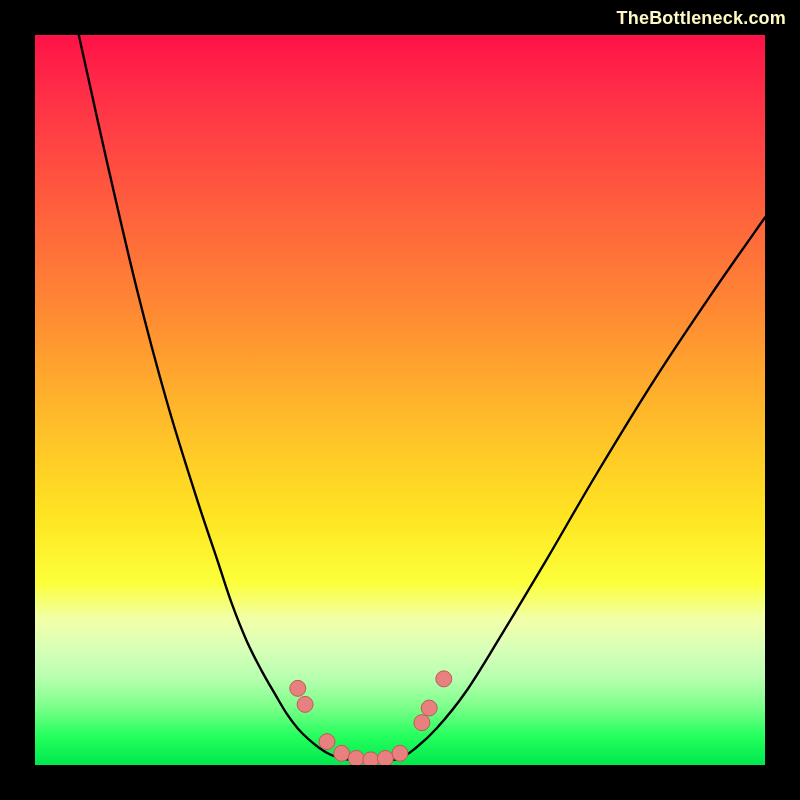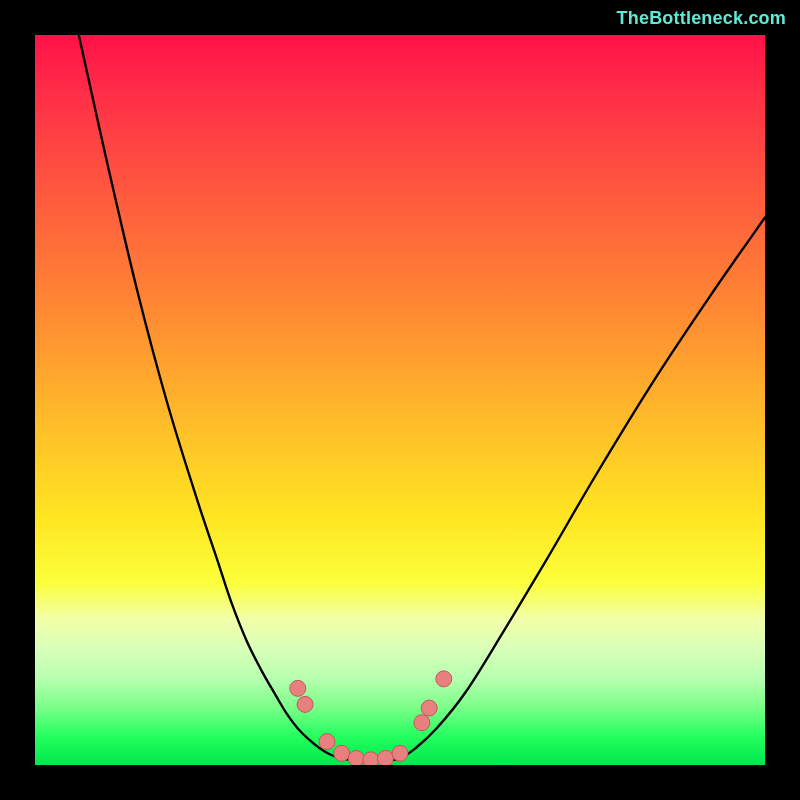--- a/index.html
+++ b/index.html
@@ -57,21 +57,21 @@
     top: 0;
     width: 100%;
     height: 100%;
   }
   .watermark {
     position: absolute;
     right: 14px;
     top: 8px;
     font-size: 18px;
     font-weight: 600;
-    color: #5eead4;
+    color: #fef9c3;
     letter-spacing: 0.2px;
   }
 </style>
 </head>
 <body>
 
 <div class="frame">
   <div class="plot-area">
     <div class="gradient"></div>
     <svg class="svg-layer" viewBox="0 0 730 730" preserveAspectRatio="none">

